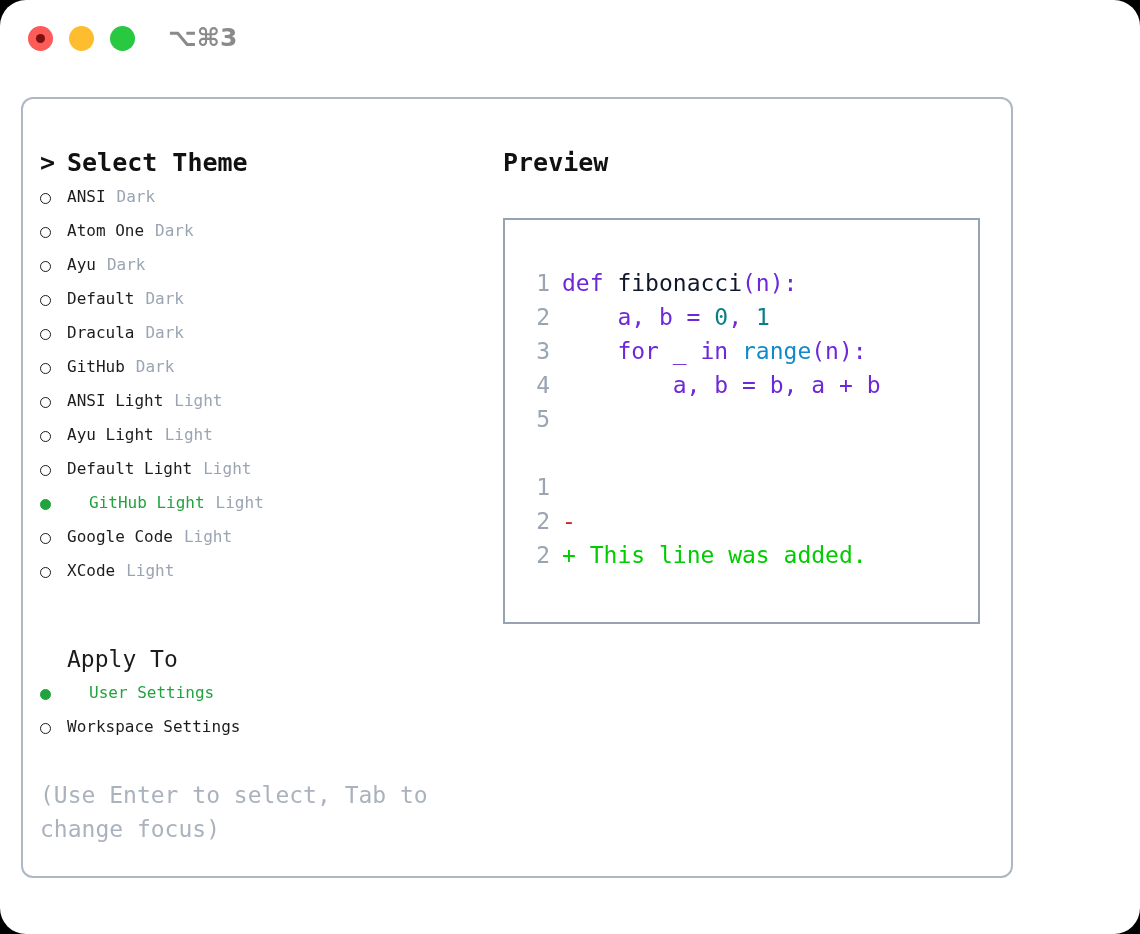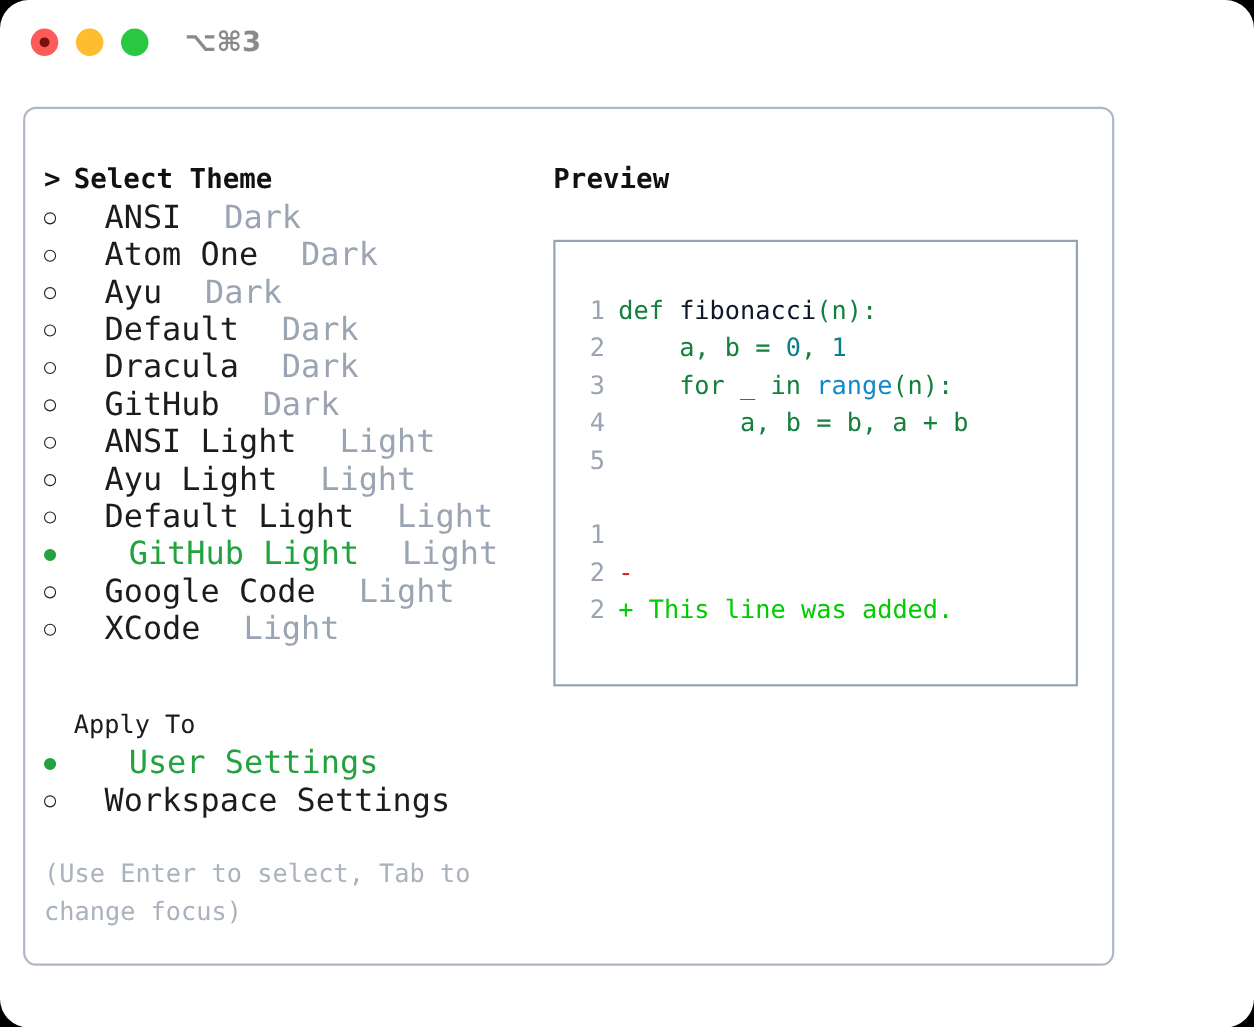--- a/index.html
+++ b/index.html
@@ -112,25 +112,24 @@
   }
   .heading-caret {
     display: inline-block;
     width: 27px;
     flex: none;
   }
 
   .option-row {
     display: flex;
     align-items: center;
-    font-size: 29px;
+    font-size: 16px;
     line-height: 34px;
     color: #1c1c1c;
     white-space: pre;
-    gap: 28px;
   }
   .bullet {
     width: 27px;
     flex: none;
     display: inline-block;
     position: relative;
     height: 34px;
   }
   .bullet::before {
     content: "";
@@ -209,21 +208,21 @@
     line-height: 34px;
     white-space: pre;
   }
   .gutter {
     width: 28px;
     flex: none;
     text-align: right;
     color: #9aa4b2;
     padding-right: 12px;
   }
-  .code-text { color: #15803d; text-align: center; }
+  .code-text { color: #6d28d9; text-align: center; }
 
   .tok-fn      { color: #0f172a; }
   .tok-num     { color: #0b7f86; }
   .tok-builtin { color: #1389c9; }
 
   .diff-context { color: #808a93; }
   .diff-del     { color: #d81c1c; }
   .diff-add     { color: #00cc00; }
 </style>
 </head>

